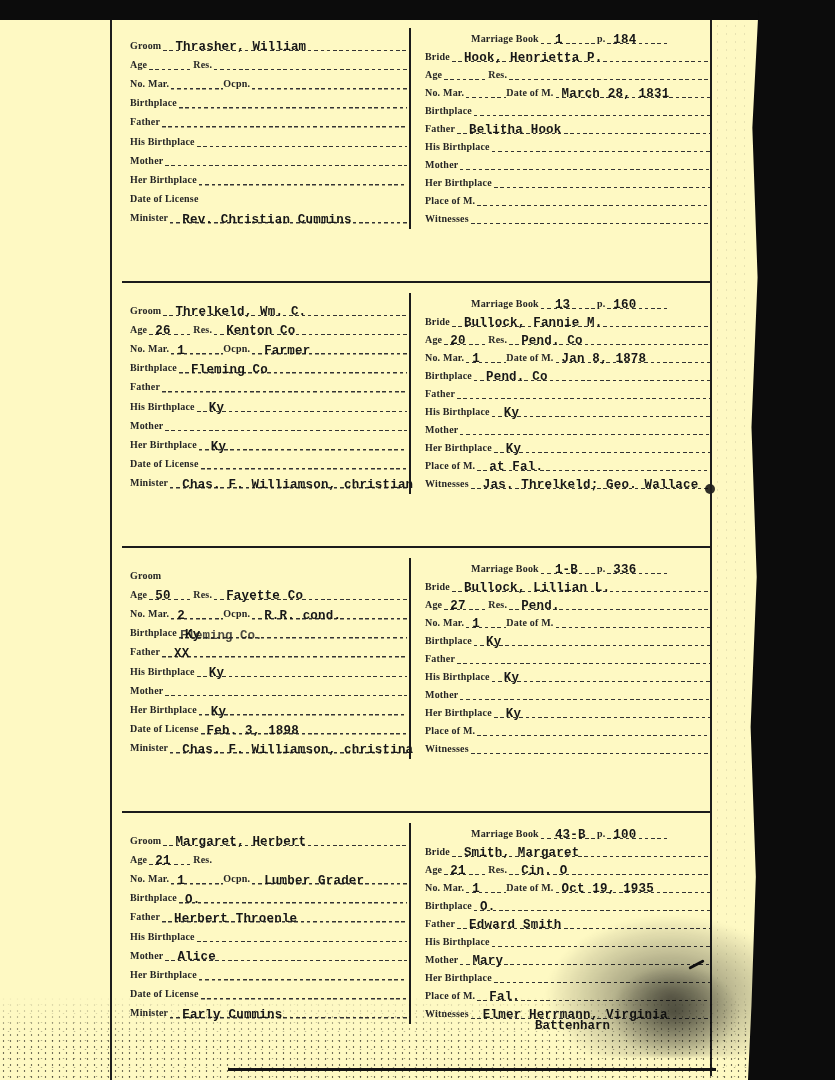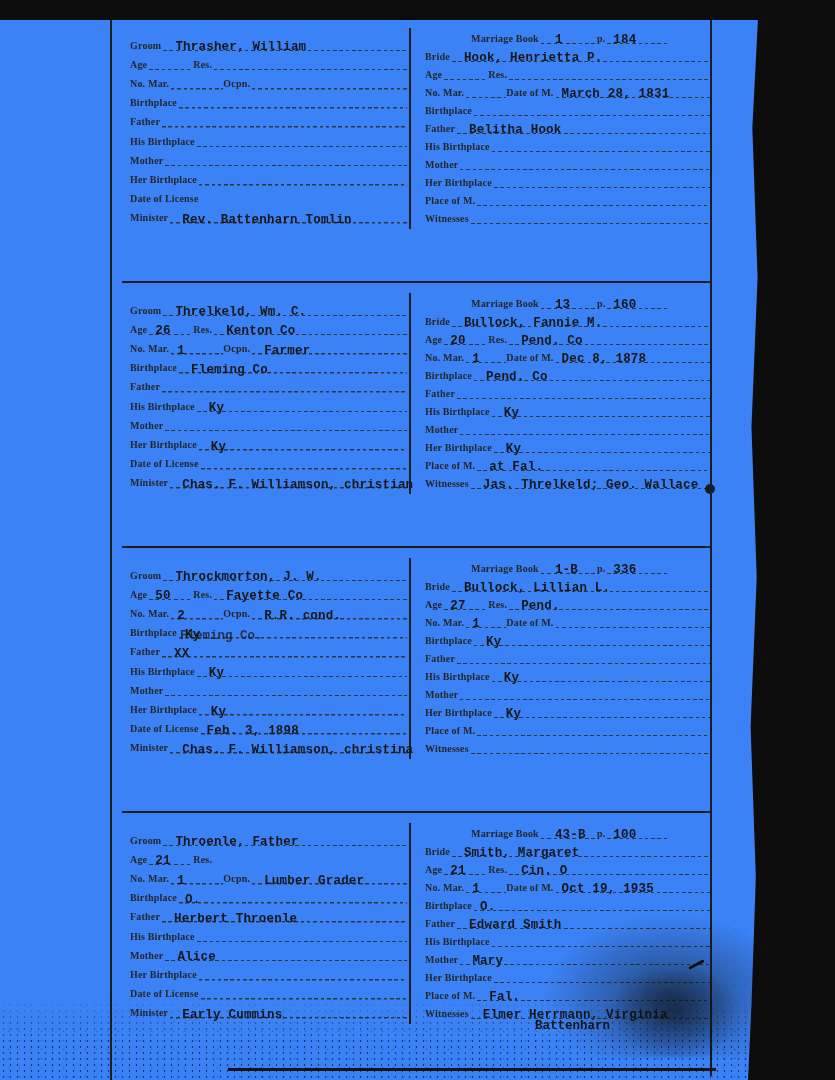--- a/index.html
+++ b/index.html
@@ -1,19 +1,19 @@
 <!DOCTYPE html>
 <html><head>
 <meta charset="utf-8">
 <title>Marriage Record Cards Scan</title>
 <style>
   *{box-sizing:border-box}
   html,body{margin:0;padding:0;width:835px;height:1080px;overflow:hidden;
     background:#f7f6f3;font-family:"Liberation Serif",serif;position:relative}
-  .page{position:absolute;inset:0;background:#3b82f6}
+  .page{position:absolute;inset:0;background:#fef9c3}
 
   
   .bar-top{position:absolute;left:0;top:0;width:835px;height:20px;background:#0c0c0c}
   .bar-right{position:absolute;left:748px;top:10px;width:87px;height:1070px;background:#0c0c0c;
     clip-path:polygon(12% 0,100% 0,100% 100%,0 100%,4% 93%,9% 81%,3% 67%,10% 53%,4% 39%,11% 25%,5% 11%)}
   .edge-left{position:absolute;left:110px;top:20px;width:2px;height:1060px;background:#1d1d1d}
   .edge-card{position:absolute;left:710px;top:20px;width:2px;height:1056px;background:#1d1d1d}
   .hsep{position:absolute;left:122px;width:588px;height:2px;background:#1c1c1c}
   .hsep.s1{top:281px}.hsep.s2{top:546px}.hsep.s3{top:811px}
   .noise-bottom{position:absolute;left:0;top:996px;width:760px;height:84px;
@@ -123,21 +123,21 @@
         <span class="fill">
             <span class="val"></span>
           </span>
       </div>
       <div class="row">
         <span class="lbl">Date of License</span>
       </div>
       <div class="row">
         <span class="lbl">Minister</span>
         <span class="fill">
-            <span class="val">Rev. Battenharn Tomlin</span>
+            <span class="val">Rev. Christian Cummins</span>
           </span>
       </div>
     </div>
     <div class="divider"></div>
     <div class="bcol">
       <div class="row mb">
         <span class="mbsp"></span>
         <span class="lbl">Marriage Book</span>
         <span class="fill w56">
             <span class="val l14">1</span>
@@ -318,21 +318,21 @@
             <span class="val">Pend. Co</span>
           </span>
       </div>
       <div class="row">
         <span class="lbl">No. Mar.</span>
         <span class="fill w40">
             <span class="val l6">1</span>
           </span>
         <span class="lbl">Date of M.</span>
         <span class="fill">
-            <span class="val l6">Dec 8, 1878</span>
+            <span class="val l6">Jan 8, 1878</span>
           </span>
       </div>
       <div class="row">
         <span class="lbl">Birthplace</span>
         <span class="fill">
             <span class="val">Pend. Co</span>
           </span>
       </div>
       <div class="row">
         <span class="lbl">Father</span>
@@ -371,23 +371,20 @@
             <span class="ink-blot"></span>
           </span>
       </div>
     </div>
   </section>
 
   <section class="card c3">
     <div class="gcol">
       <div class="row">
         <span class="lbl">Groom</span>
-        <span class="fill">
-            <span class="val">Throckmorton, J. W.</span>
-          </span>
       </div>
       <div class="row">
         <span class="lbl">Age</span>
         <span class="fill w44">
             <span class="val l6">50</span>
           </span>
         <span class="lbl">Res.</span>
         <span class="fill">
             <span class="val">Fayette Co</span>
           </span>
@@ -528,21 +525,21 @@
           </span>
       </div>
     </div>
   </section>
 
   <section class="card c4">
     <div class="gcol">
       <div class="row">
         <span class="lbl">Groom</span>
         <span class="fill">
-            <span class="val">Throenle, Father</span>
+            <span class="val">Margaret, Herbert</span>
           </span>
       </div>
       <div class="row">
         <span class="lbl">Age</span>
         <span class="fill w44">
             <span class="val l6">21</span>
           </span>
         <span class="lbl">Res.</span>
       </div>
       <div class="row">

